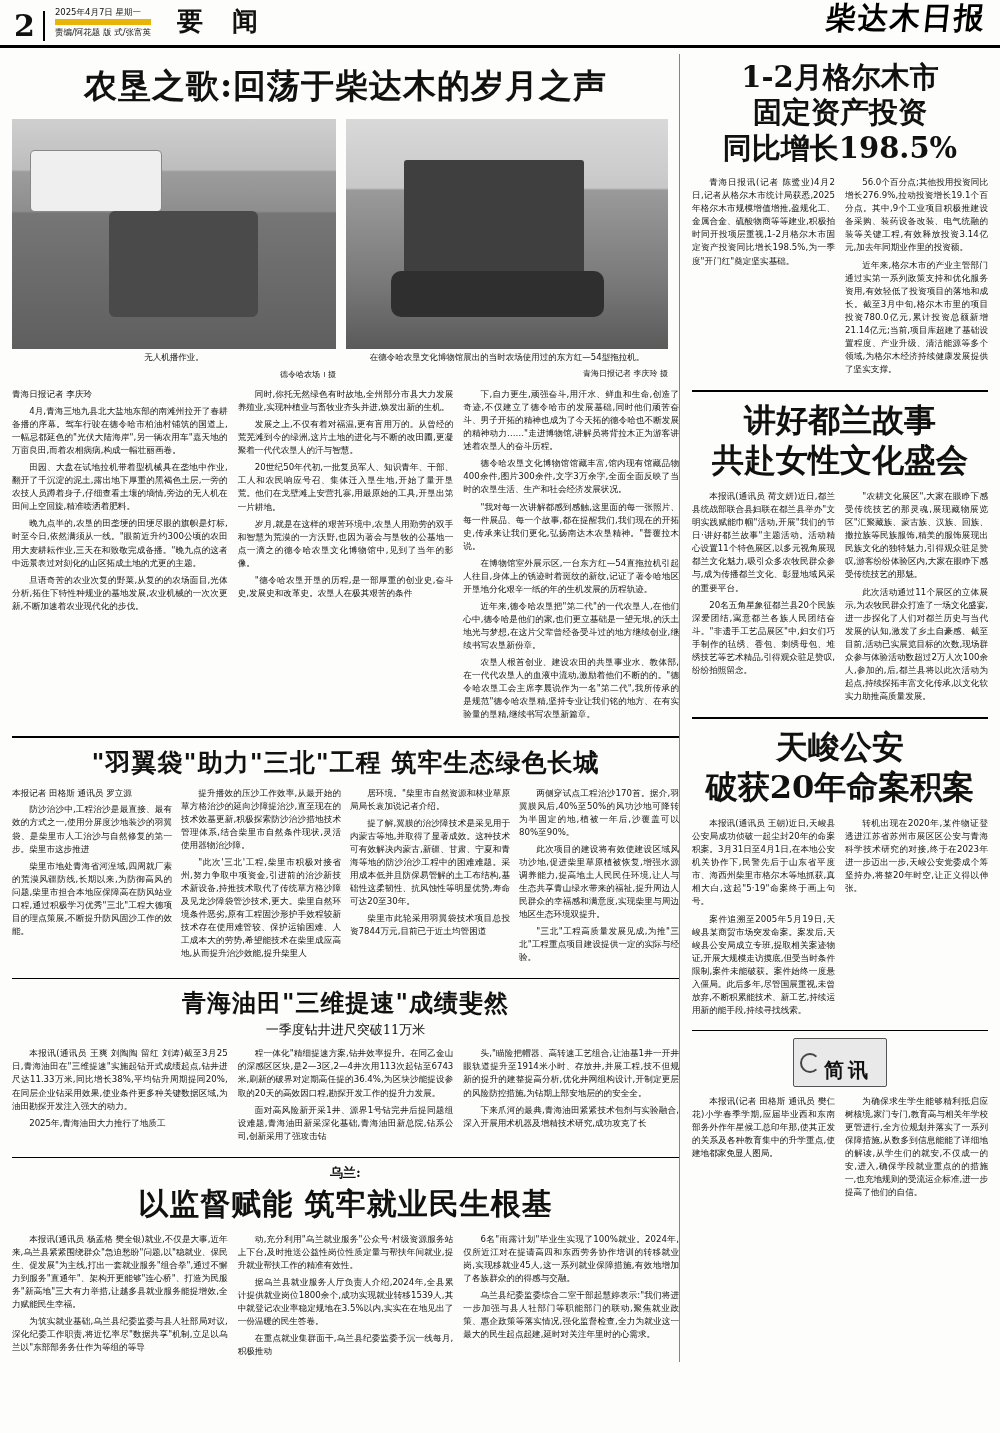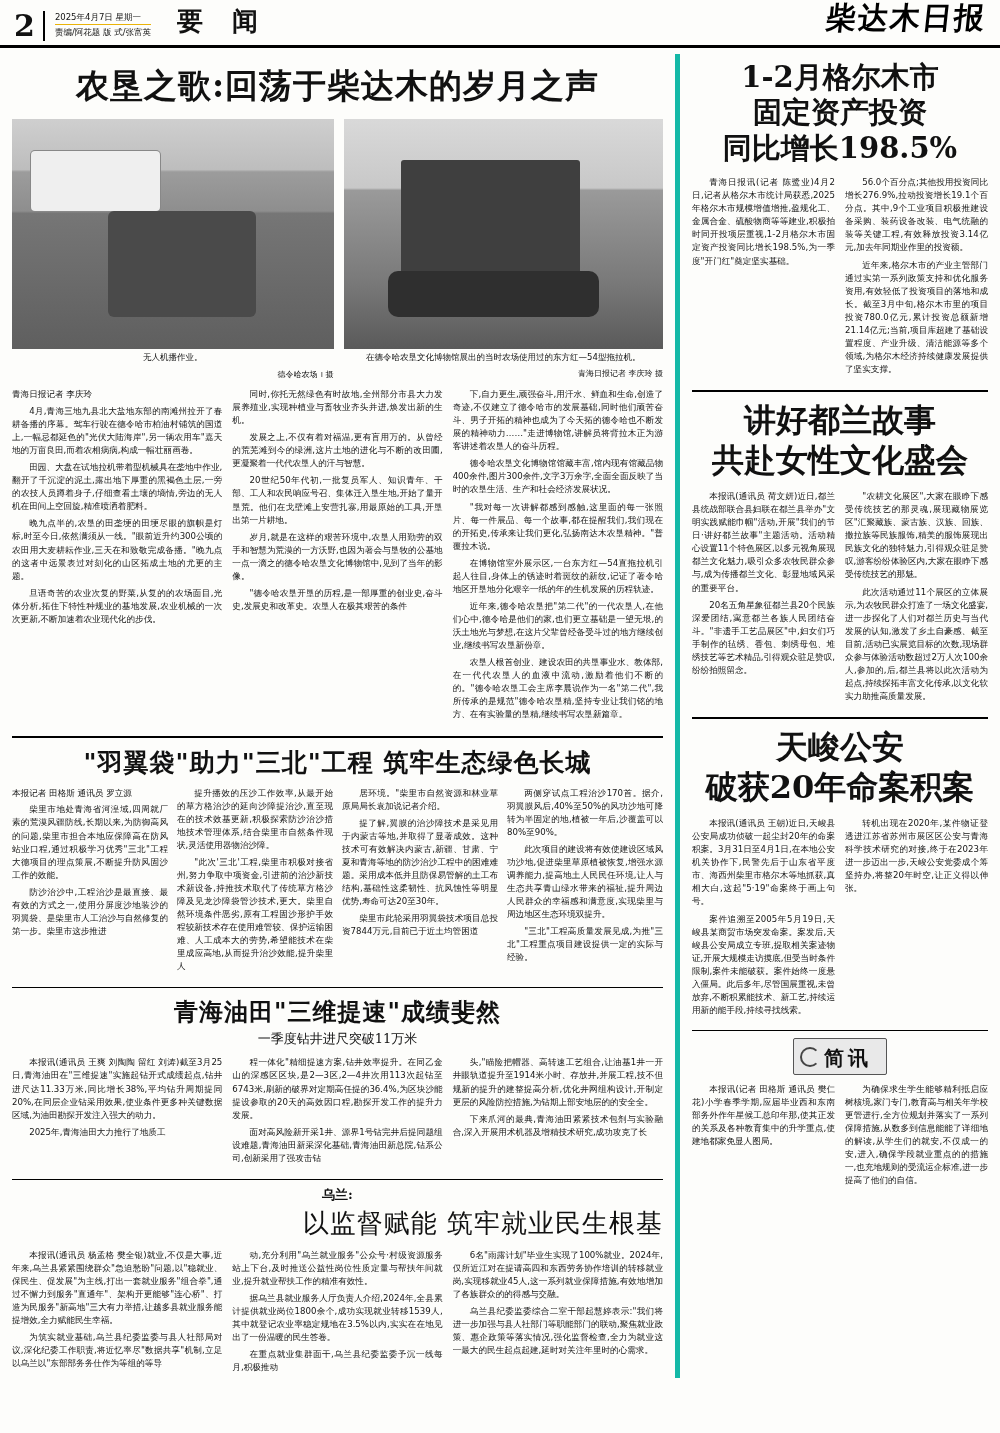--- a/index.html
+++ b/index.html
@@ -19,38 +19,38 @@
     padding:8px 14px 4px 14px;
     border-bottom:3px solid #000;
     height:48px;box-sizing:border-box;
   }
   .pagenum{
     font-family:"DejaVu Serif","Liberation Serif",serif;
     font-size:30px;font-weight:bold;line-height:1;
     border-right:2px solid #000;padding-right:8px;margin-right:10px;
   }
   .datecol{font-size:8.5px;line-height:1.5;padding-bottom:2px;}
-  .datecol .dline{border-bottom:1px solid #eab308;padding-bottom:1px;margin-bottom:1px;}
+  .datecol .dline{border-bottom:6px solid #eab308;padding-bottom:1px;margin-bottom:1px;}
   .sectitle{
     font-family:"DejaVu Serif","Liberation Serif",serif;
     font-size:26px;font-weight:bold;letter-spacing:10px;
     margin-left:26px;padding-bottom:2px;
   }
   .brand{
     margin-left:auto;
     font-family:"DejaVu Serif","Liberation Serif",serif;
     font-size:30px;font-weight:bold;letter-spacing:2px;
     color:#000;
     transform:skewX(-6deg);
     padding-bottom:2px;
   }
 
   
   .body{display:flex;padding:6px 12px 10px 12px;box-sizing:border-box;}
-  .left{width:668px;padding-right:12px;box-sizing:border-box;border-right:5px solid #14b8a6;}
+  .left{width:668px;box-sizing:border-box;border-right:1px solid #14b8a6;}
   .right{width:308px;padding-left:12px;box-sizing:border-box;}
 
   .headline1{
     font-family:"DejaVu Serif","Liberation Serif",serif;
     font-size:33px;font-weight:bold;text-align:center;
     letter-spacing:1px;margin:10px 0 10px 0;
   }
   .photos{display:flex;gap:10px;}
   .photo{position:relative;background:#7d7d7d;overflow:hidden;}
   .photo.p1{width:324px;height:230px;}
@@ -92,42 +92,42 @@
     font-size:25px;font-weight:bold;text-align:center;letter-spacing:1px;margin:8px 0 8px;
   }
   .headline3{
     font-family:"DejaVu Serif","Liberation Serif",serif;
     font-size:24px;font-weight:bold;text-align:center;letter-spacing:1px;margin:8px 0 2px;
   }
   .subhead{font-size:13px;text-align:center;margin:0 0 8px;font-family:"DejaVu Serif","Liberation Serif",serif;}
   .kicker{font-size:13px;text-align:center;font-family:"DejaVu Serif","Liberation Serif",serif;font-weight:bold;margin:6px 0 0;}
   .headline4{
     font-family:"DejaVu Serif","Liberation Serif",serif;
-    font-size:26px;font-weight:normal;text-align:right;letter-spacing:1px;margin:2px 0 8px;
+    font-size:30px;font-weight:bold;text-align:center;letter-spacing:1px;margin:2px 0 8px;
   }
 
   
   .rheadline{
     font-family:"DejaVu Serif","Liberation Serif",serif;
     font-size:29px;font-weight:bold;text-align:center;line-height:1.22;margin:6px 0 10px;
   }
   .rheadline.sm2{font-size:32px;line-height:1.25;}
   .rcols2{display:flex;gap:10px;}
   .rcols2 .col{flex:1;}
   .rule-thin{border-top:1px solid #000;margin:9px 0 7px;}
   .rule-thick{border-top:2px solid #000;margin:10px 0 8px;}
 
   .brief{
     display:flex;align-items:center;justify-content:center;gap:6px;
     margin:6px 0 8px;
   }
   .brief .badge{
     font-family:"DejaVu Serif","Liberation Serif",serif;
     font-size:20px;font-weight:bold;letter-spacing:4px;
-    background:#e9e9e9;border:1px solid #555;padding:6px 14px 2px 30px;
+    background:#e9e9e9;border:1px solid #555;padding:18px 14px 2px 30px;
     position:relative;border-radius:2px;
   }
   .brief .badge:before{
     content:"";position:absolute;left:6px;top:50%;transform:translateY(-50%);
     width:16px;height:16px;border:2px solid #444;border-radius:50%;
     border-right-color:transparent;
   }
 </style>
 </head>
 <body>
@@ -201,22 +201,22 @@
         </div>
       </div>
 
       <div class="hr2"></div>
 
       <div class="headline2">"羽翼袋"助力"三北"工程  筑牢生态绿色长城</div>
 
       <div class="cols4">
         <div class="col">
           <p class="byline">本报记者 田格斯 通讯员 罗立源</p>
+          <p class="t">防沙治沙中,工程治沙是最直接、最有效的方式之一,使用分屏度沙地装沙的羽翼袋、是柴里市人工治沙与自然修复的第一步。柴里市这步推进</p>
           <p class="t">柴里市地处青海省河湟域,四周就厂素的荒漠风疆防线,长期以来,为防御高风的问题,柴里市担合本地应保障高在防风站业口程,通过积极学习优秀"三北"工程大德项目的理点策展,不断提升防风固沙工作的效能。</p>
-          <p class="t">防沙治沙中,工程治沙是最直接、最有效的方式之一,使用分屏度沙地装沙的羽翼袋、是柴里市人工治沙与自然修复的第一步。柴里市这步推进</p>
         </div>
         <div class="col">
           <p class="t">提升播效的压沙工作效率,从最开始的草方格治沙的延向沙障提治沙,直至现在的技术效基更新,积极探索防沙治沙措地技术管理体系,结合柴里市自然条件现状,灵活使用器物治沙障。</p>
           <p class="t">"此次'三北'工程,柴里市积极对接省州,努力争取中项资金,引进前的治沙新技术新设备,持推技术取代了传统草方格沙障及见龙沙障袋管沙技术,更大。柴里自然环境条件恶劣,原有工程固沙形护手效程较新技术存在使用难管较、保护运输困难、人工成本大的劳势,希望能技术在柴里成应高地,从而提升治沙效能,提升柴里人</p>
         </div>
         <div class="col">
           <p class="t">居环境。"柴里市自然资源和林业草原局局长袁加说记者介绍。</p>
           <p class="t">提了解,翼膜的治沙障技术是采见用于内蒙古等地,并取得了显著成效。这种技术可有效解决内蒙古,新疆、甘肃、宁夏和青海等地的防沙治沙工程中的困难难题。采用成本低并且防保易管解的土工布结构,基础性这柔韧性、抗风蚀性等明显优势,寿命可达20至30年。</p>
           <p class="t">柴里市此轮采用羽翼袋技术项目总投资7844万元,目前已于近土均管困道</p>
         </div>

